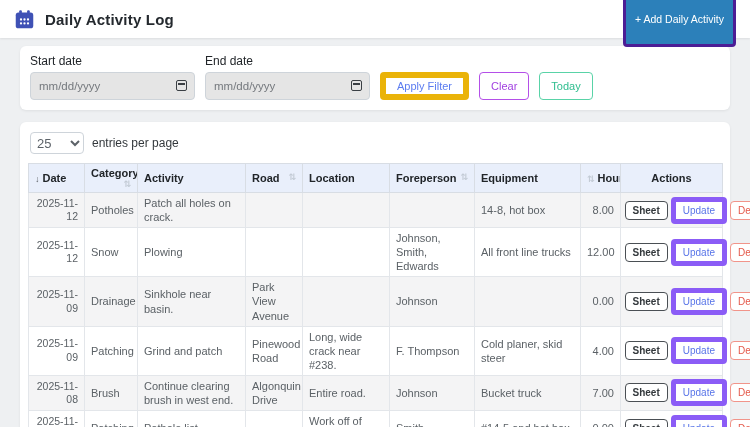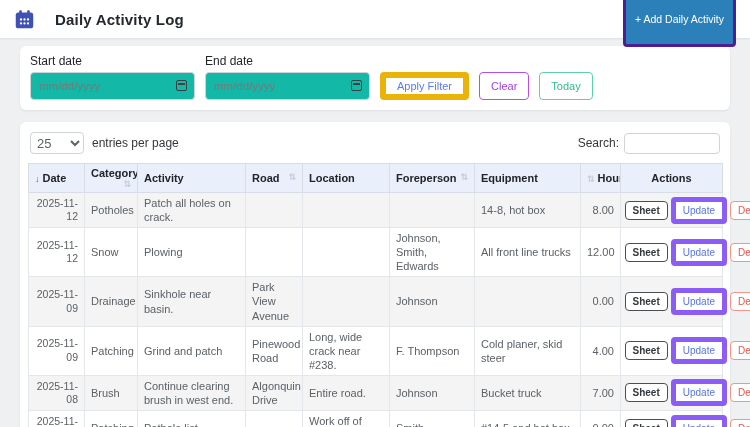--- a/index.html
+++ b/index.html
@@ -6,42 +6,42 @@
   html,body { width:750px; height:427px; overflow:hidden; }
   body {
     font-family:"Liberation Sans","DejaVu Sans",sans-serif;
     background:#eef0f2; color:#212529; font-size:12px;
   }
   
   .topbar {
     height:38px; background:#fff; display:flex; align-items:center;
     padding:0 14px; box-shadow:0 1px 2px rgba(0,0,0,.08);
   }
-  .brand { display:flex; align-items:center; gap:20px; }
+  .brand { display:flex; align-items:center; gap:10px; }
   .page-title { font-size:15px; font-weight:bold; color:#24292e; letter-spacing:.2px; }
   .add-btn {
     margin-left:auto; background:#2c80ba; border:3px solid #4c1d95; color:#fff;
     font-size:10.5px; padding:19px 9px; border-radius:4px; cursor:pointer;
     font-family:inherit;
     text-align:right;
   }
   
   .card {
     background:#fff; border-radius:6px; margin:0 20px;
     box-shadow:0 1px 3px rgba(0,0,0,.07);
   }
   .filter-card { margin-top:8px; padding:8px 10px 10px 10px; }
   .filter-row { display:flex; align-items:flex-end; gap:10px; }
   .field-group { display:flex; flex-direction:column; }
   .field-label { font-size:12px; color:#212529; margin-bottom:4px; }
   .date-wrap { position:relative; }
   .date-input {
     width:165px; height:28px; border:1px solid #ced4da; border-radius:4px;
     padding:0 26px 0 8px; font-size:11.5px; color:#495057; font-family:inherit;
-    background:#14b8a6;
+    background:#e5e5e5;
   }
   .date-input::placeholder { color:#75797e; }
   .cal-glyph {
     position:absolute; right:8px; top:8px; width:11px; height:11px;
     border:1.4px solid #3a3f44; border-radius:2px;
   }
   .cal-glyph:before {
     content:""; position:absolute; left:1px; right:1px; top:1.5px;
     height:2.5px; background:#3a3f44;
   }
@@ -140,24 +140,20 @@
     <button class="pill-btn today-btn">Today</button>
   </div>
 </div>
 
 <div class="card table-card">
   <div class="controls">
     <select class="page-size">
       <option>25</option>
     </select>
     <span class="entries-label">entries per page</span>
-    <span class="search-box">
-      <span class="search-label">Search:</span>
-      <input class="search-input" value="" style="">
-    </span>
   </div>
 
   <table>
     <colgroup id="colgroup">
         <col class="col-date">
         <col class="col-category">
         <col class="col-activity">
         <col class="col-road">
         <col class="col-location">
         <col class="col-foreperson">

